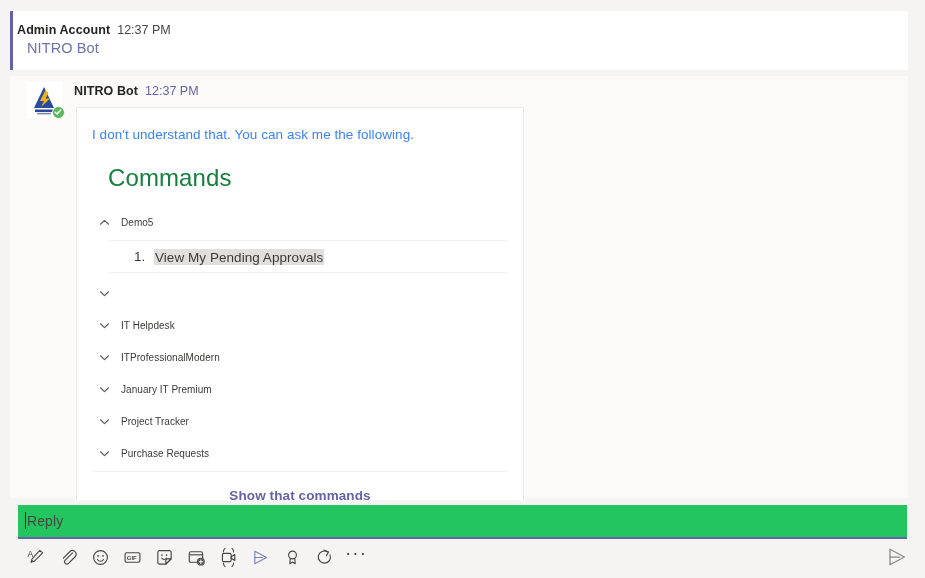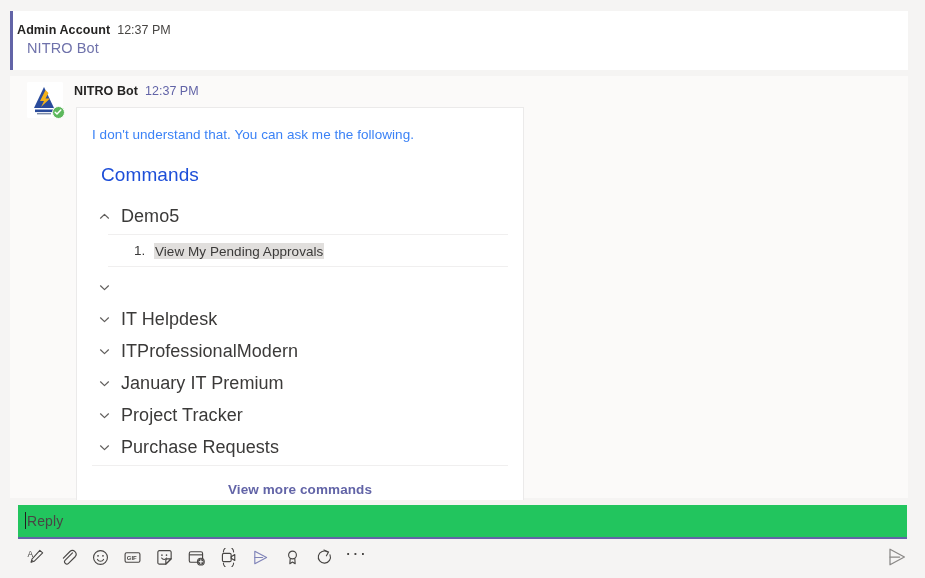--- a/index.html
+++ b/index.html
@@ -135,24 +135,24 @@
     padding: 16px 15px 0 15px;
   }
   .card-intro {
     font-size: 13.5px;
     color: #3b82f6;
     line-height: 18px;
     margin: 2px 0 0 0;
     letter-spacing: 0.05px;
   }
   .card-title {
-    font-size: 19px;
+    font-size: 24px;
     font-weight: 400;
-    color: #1d4ed8;
-    margin: 20px 0 0 9px;
+    color: #15803d;
+    margin: 20px 0 0 16px;
     letter-spacing: 0.1px;
   }
 
   .groups { margin-top: 14px; }
 
   .group-row {
     display: flex;
     align-items: center;
     height: 32px;
     cursor: pointer;
@@ -161,21 +161,21 @@
   .chev {
     width: 22px;
     height: 22px;
     flex: 0 0 22px;
     display: flex;
     align-items: center;
     justify-content: center;
   }
   .chev svg { display: block; }
   .group-label {
-    font-size: 18px;
+    font-size: 10px;
     color: #3b3a39;
     margin-left: 6px;
     letter-spacing: 0.05px;
   }
 
   
   .sub-list {
     border-top: 1px solid #f0efef;
     border-bottom: 1px solid #f0efef;
     margin: 2px 0 4px 16px;
@@ -401,21 +401,21 @@
             <svg width="13" height="13" viewBox="0 0 13 13">
               <path d="M2.5 4.8 L6.5 8.6 L10.5 4.8" fill="none" stroke="#605e5c" stroke-width="1.2" stroke-linecap="round" stroke-linejoin="round"></path>
             </svg>
           </span>
           <span class="group-label">Purchase Requests</span>
         </div>
 
       </div>
 
       <div class="card-foot">
-        <span class="show-more">View more commands</span>
+        <span class="show-more">Show that commands</span>
       </div>
 
     </div>
   </div>
 </div>
 
 <div class="compose">
 
   <div class="reply-box">
     <div class="caret"></div>

